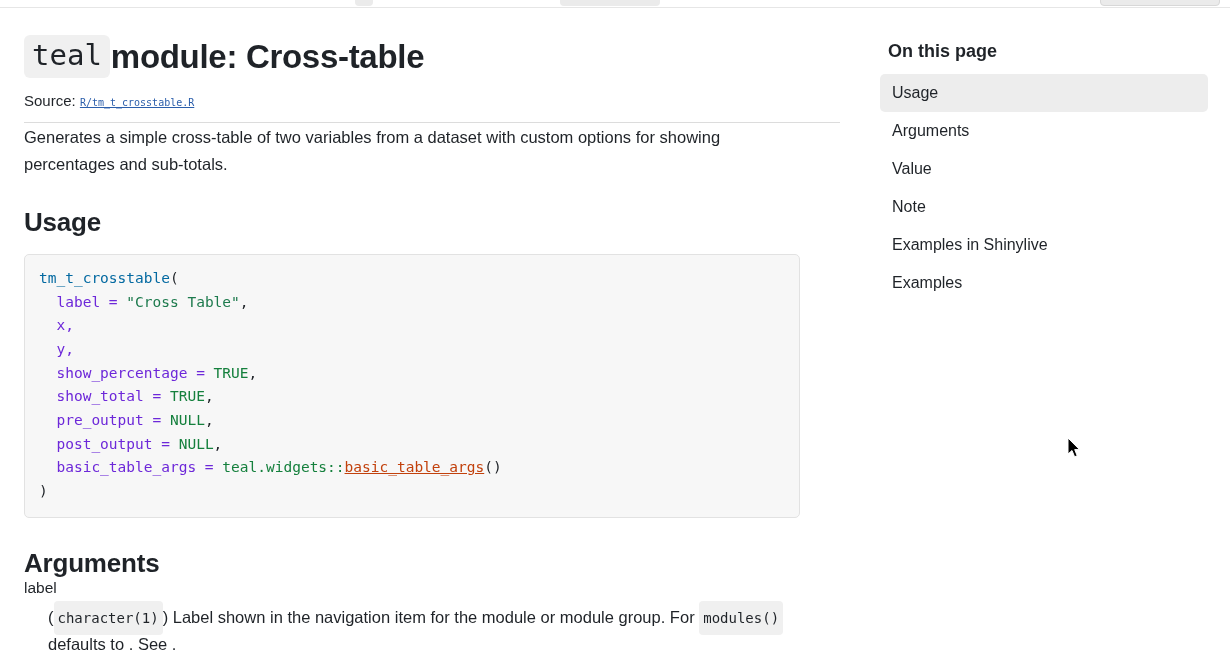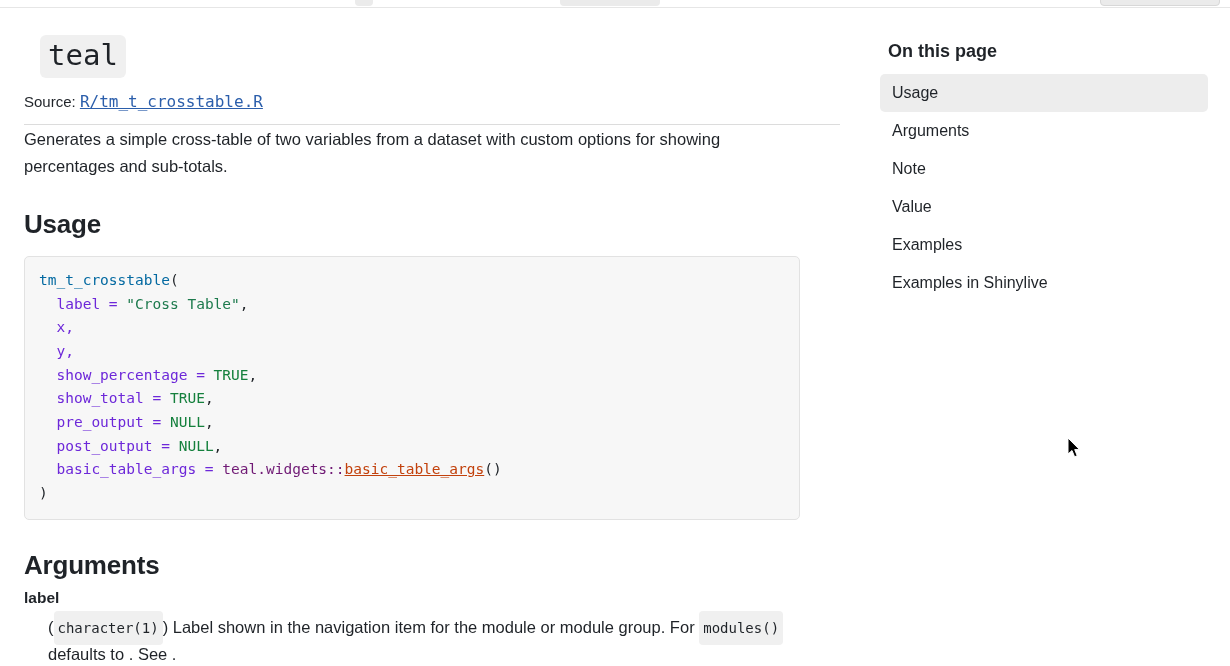--- a/index.html
+++ b/index.html
@@ -47,21 +47,21 @@
   
   .main {
     width: 880px;
     padding: 18px 40px 0 24px;
   }
 
   h1.title {
     font-size: 33px;
     line-height: 1.2;
     font-weight: 700;
-    margin: 8px 0 0 16px;
+    margin: 8px 0 0 0;
     letter-spacing: -0.3px;
     display: flex;
     align-items: center;
     gap: 1px;
   }
   h1.title .code-chip {
     font-family: "DejaVu Sans Mono", monospace;
     font-size: 29px;
     background: #f0f0f0;
     border-radius: 6px;
@@ -70,21 +70,21 @@
     letter-spacing: 0;
   }
 
   .source-line {
     margin-top: 14px;
     font-size: 15px;
     color: #1f2328;
   }
   .source-line a {
     font-family: "DejaVu Sans Mono", monospace;
-    font-size: 16px;
+    font-size: 10px;
     color: #2b5eab;
     text-decoration: underline;
   }
 
   hr.rule {
     border: none;
     border-top: 1px solid #dcdcdc;
     margin: 13px 0 0 0;
   }
 
@@ -114,29 +114,29 @@
     font-size: 14.5px;
     line-height: 1.63;
     white-space: pre;
     overflow: hidden;
     color: #1f2328;
   }
   .tok-fn    { color: #0369a1; }
   .tok-arg   { color: #6d28d9; }
   .tok-str   { color: #1d7a4d; }
   .tok-const { color: #15803d; }
-  .tok-ns    { color: #701a75; }
+  .tok-ns    { color: #15803d; }
   .tok-link  { color: #c2410c; text-decoration: underline; }
   .tok-punct { color: #1f2328; }
 
   
   .arg-name {
     font-size: 15.5px;
-    font-weight: 700;
-    margin-top: 8px;
+    font-weight: 400;
+    margin-top: 0;
   }
   .arg-desc {
     font-size: 16.5px;
     line-height: 1.62;
     margin: 7px 0 0 24px;
     max-width: 760px;
   }
   code.inline {
     font-family: "DejaVu Sans Mono", monospace;
     font-size: 14px;
@@ -190,20 +190,21 @@
   <div class="stub stub-a"></div>
   <div class="stub stub-b"></div>
 </div>
 
 <div class="layout">
 
   <div class="main">
 
     <h1 class="title">
       <span class="code-chip">teal</span>
+      <span> module: Cross-table</span>
     </h1>
 
     <div class="source-line">
       <span>Source:</span>
       <a href="#">R/tm_t_crosstable.R</a>
     </div>
 
     <hr class="rule">
 
     <p class="lede">Generates a simple cross-table of two variables from a dataset with custom options for showing percentages and sub-totals.</p>
@@ -228,24 +229,24 @@
         <div class="arg-desc">(<code class="inline">character(1)</code>) Label shown in the navigation item for the module or module group. For <code class="inline">modules()</code> defaults to . See .</div>
       </div>
 
   </div>
 
   <div class="toc">
     <div class="toc-title">On this page</div>
     <ul id="toc-list">
         <li class="active">Usage</li>
         <li>Arguments</li>
+        <li>Value</li>
         <li>Note</li>
-        <li>Value</li>
+        <li>Examples in Shinylive</li>
         <li>Examples</li>
-        <li>Examples in Shinylive</li>
       </ul>
   </div>
 
 </div>
 
 <svg class="cursor" viewBox="0 0 14 21">
   <polygon points="0,0 0,16 4,12.5 6.6,18.8 9.2,17.7 6.7,11.6 11.5,11.6" fill="#000000" stroke="#ffffff" stroke-width="1"></polygon>
 </svg>
 
 </body></html>

